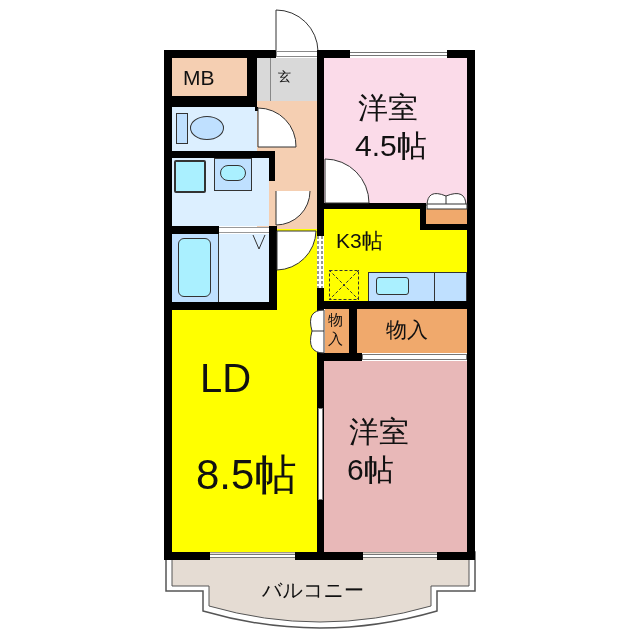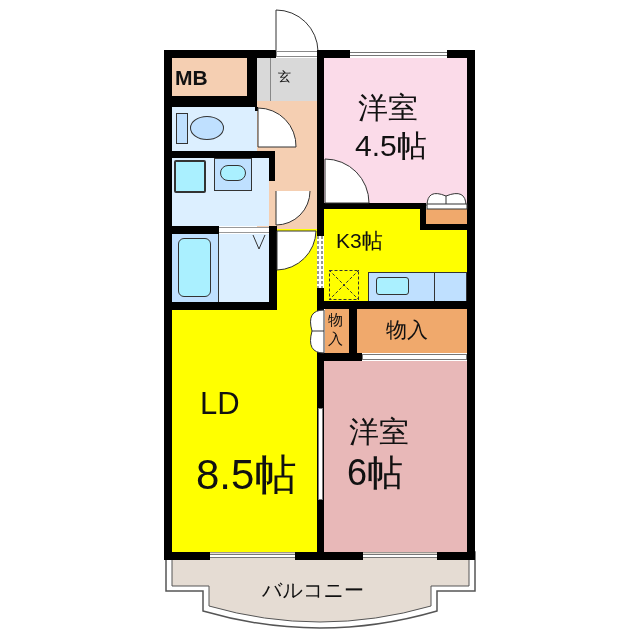--- a/index.html
+++ b/index.html
@@ -128,24 +128,24 @@
 <svg width="44" height="30" style="left:426px;top:182px;">
   <path d="M1,24 Q1,6 20,14 Q40,6 40,24 Z" fill="#fff" stroke="#333" stroke-width="1"></path>
   <line x1="20" y1="14" x2="20" y2="27" stroke="#333"></line>
   <rect x="1" y="22" width="40" height="5" fill="#fff" stroke="#333"></rect>
 </svg>
 <svg width="26" height="46" style="left:299px;top:309px;">
   <path d="M25,1 Q7,1 13,22 Q7,44 25,44 Z" fill="#fff" stroke="#333" stroke-width="1"></path>
   <line x1="13" y1="22" x2="25" y2="22" stroke="#333"></line>
 </svg>
 
-<div class="label" style="left:175px;top:67px;font-size:21px;font-weight:bold;">MB</div>
+<div class="label" style="left:183px;top:67px;font-size:21px;">MB</div>
 <div class="label" style="left:278px;top:70px;font-size:13px;">玄</div>
 <div class="label" style="left:358px;top:93px;font-size:30px;">洋室</div>
 <div class="label" style="left:355px;top:131px;font-size:30px;">4.5帖</div>
 <div class="label" style="left:336px;top:230px;font-size:21px;">K3帖</div>
 <div class="label" style="left:328px;top:312px;font-size:15px;">物</div>
 <div class="label" style="left:328px;top:331px;font-size:15px;">入</div>
 <div class="label" style="left:386px;top:319px;font-size:21px;text-align:center;">物入</div>
-<div class="label" style="left:200px;top:388px;font-size:31px;">LD</div>
+<div class="label" style="left:200px;top:358px;font-size:40px;">LD</div>
 <div class="label" style="left:196px;top:430px;font-size:42px;margin-top:24px;">8.5帖</div>
 <div class="label" style="left:349px;top:417px;font-size:30px;">洋室</div>
-<div class="label" style="left:347px;top:455px;font-size:36px;">6帖</div>
+<div class="label" style="left:347px;top:455px;font-size:30px;">6帖</div>
 
 </body></html>

